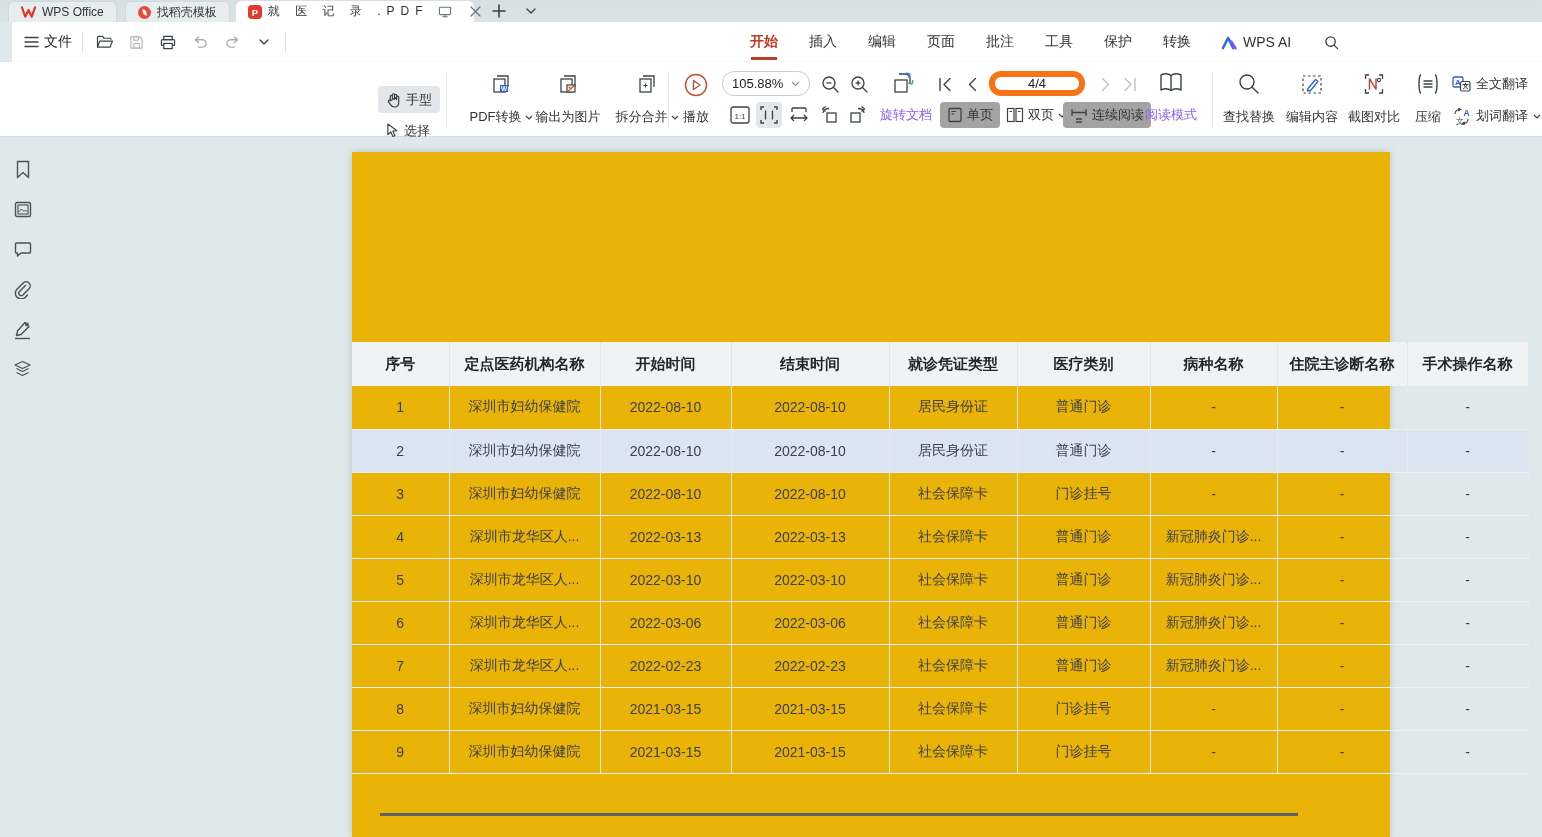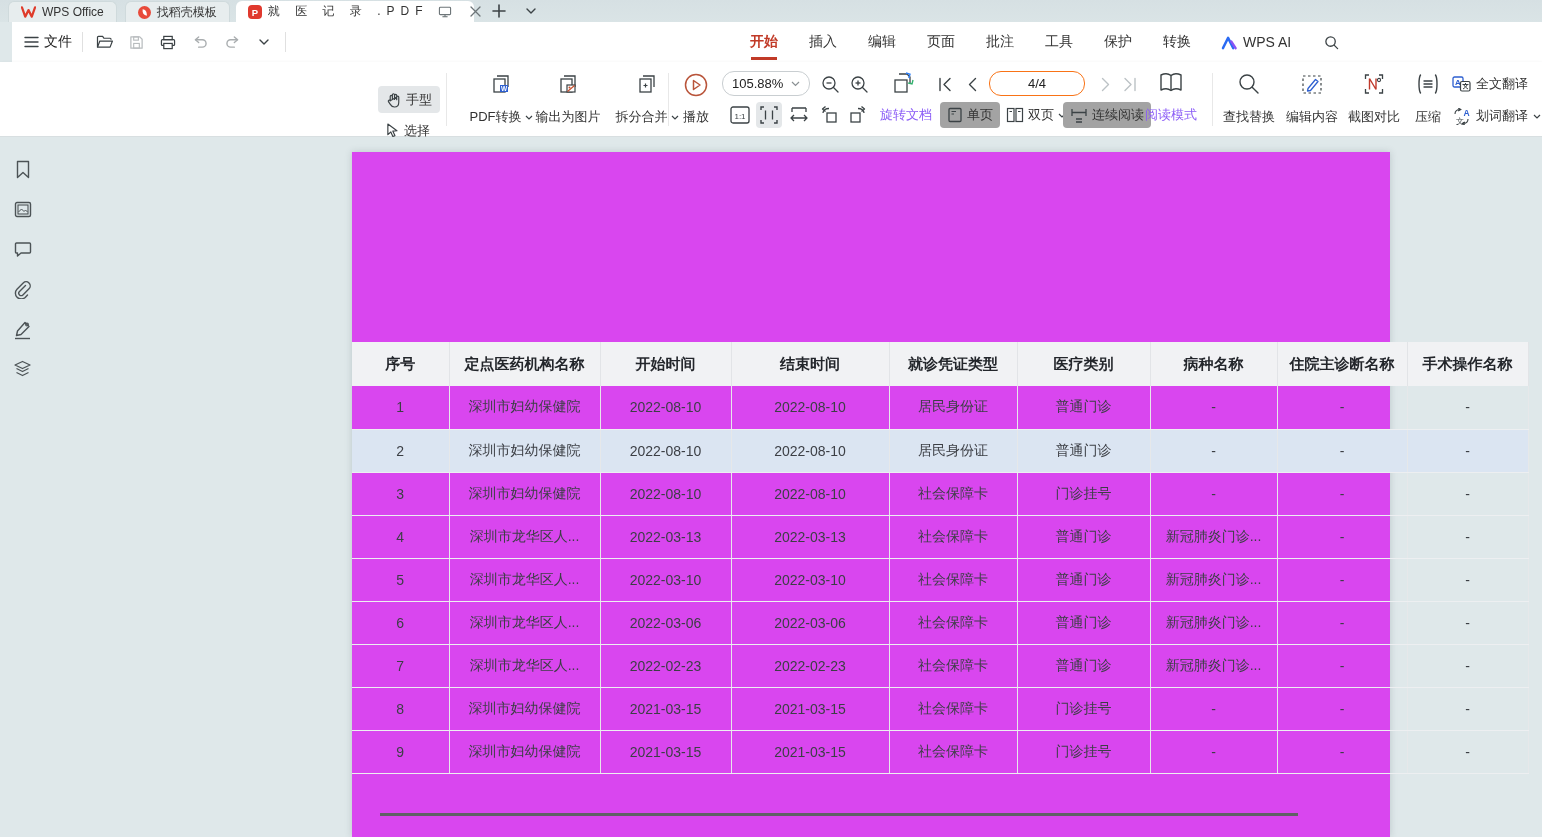--- a/index.html
+++ b/index.html
@@ -36,32 +36,32 @@
   .vdiv { position:absolute; top:11px; width:1px; height:53px; background:#e8e8e8; }
   .stack2 { position:absolute; left:378px; top:8px; display:flex; flex-direction:column; gap:4px; }
   .small-btn { display:flex; align-items:center; gap:5px; height:27px; padding:0 8px; border-radius:4px; font-size:13px; color:#333; }
   .small-btn.on { background:#e4e7e9;margin-top:16px; }
   .big-btn { position:absolute; top:6px; height:64px; display:flex; flex-direction:column; align-items:center; justify-content:space-between; padding:4px 6px 6px; font-size:13px; color:#333; border-radius:4px; }
   .big-btn .lbl { display:flex; align-items:center; gap:3px; white-space:nowrap; }
   .ico-btn { position:absolute; width:26px; height:26px; display:flex; align-items:center; justify-content:center; border-radius:4px; }
   .ico-btn.on { background:#e4e7e9; }
   .zoom-box { position:absolute; left:722px; top:9px; width:88px; height:25px; border:1px solid #c9ced1; border-radius:12px;
     display:flex; align-items:center; justify-content:space-between; padding:0 9px; font-size:13px; color:#222; background:#fff; }
-  .page-box { position:absolute; left:989px; top:9px; width:96px; height:25px; border:1px solid #f97316; border-radius:12px;
+  .page-box { position:absolute; left:989px; top:9px; width:96px; height:25px; border:6px solid #f97316; border-radius:12px;
     display:flex; align-items:center; justify-content:center; font-size:13px; color:#222; background:#fff; }
   .pill { position:absolute; top:40px; height:26px; display:flex; align-items:center; gap:4px; padding:0 7px; border-radius:4px; font-size:13px; color:#333; }
   .pill.on { background:#a3a3a3; }
   .tb-label { position:absolute; top:44px; font-size:13px; color:#8b5cf6; white-space:nowrap; }
   .row-btn { position:absolute; height:24px; display:flex; align-items:center; gap:5px; font-size:13px; color:#333; white-space:nowrap; }
 
   
   .docarea { position:absolute; left:0; top:137px; width:100%; height:700px; background:#dfe8ea; overflow:hidden; }
   .side-icons { position:absolute; left:13px; top:23px; display:flex; flex-direction:column; gap:21px; }
   .side-ic { width:19px; height:19px; display:flex; align-items:center; justify-content:center; }
-  .page { position:absolute; left:352px; top:15px; width:1038px; height:685px; background:#d946ef; box-shadow:0 0 7px rgba(60,80,85,.22); }
+  .page { position:absolute; left:352px; top:15px; width:1038px; height:685px; background:#eab308; box-shadow:0 0 7px rgba(60,80,85,.22); }
 
   table.doc-table { position:absolute; left:0; top:190px; width:1176px; border-collapse:collapse; table-layout:fixed; }
   .doc-table th { height:44px; background:#f1f2f4; font-size:15px; font-weight:bold; color:#23262b;
     text-align:center; border-right:1px solid #e2e4e7; }
   .doc-table td { height:43px; font-size:14px; color:#3c3f45; text-align:center;
     border-right:1px solid #e6e8ea; border-bottom:1px solid #edeff1; white-space:nowrap; overflow:hidden; }
   .doc-table tr.hl td { background:#dbe5f2; }
   .table-bottom-bar { position:absolute; left:28px; top:661px; width:918px; height:3px; background:#5f6164; }
 </style>
 </head>

